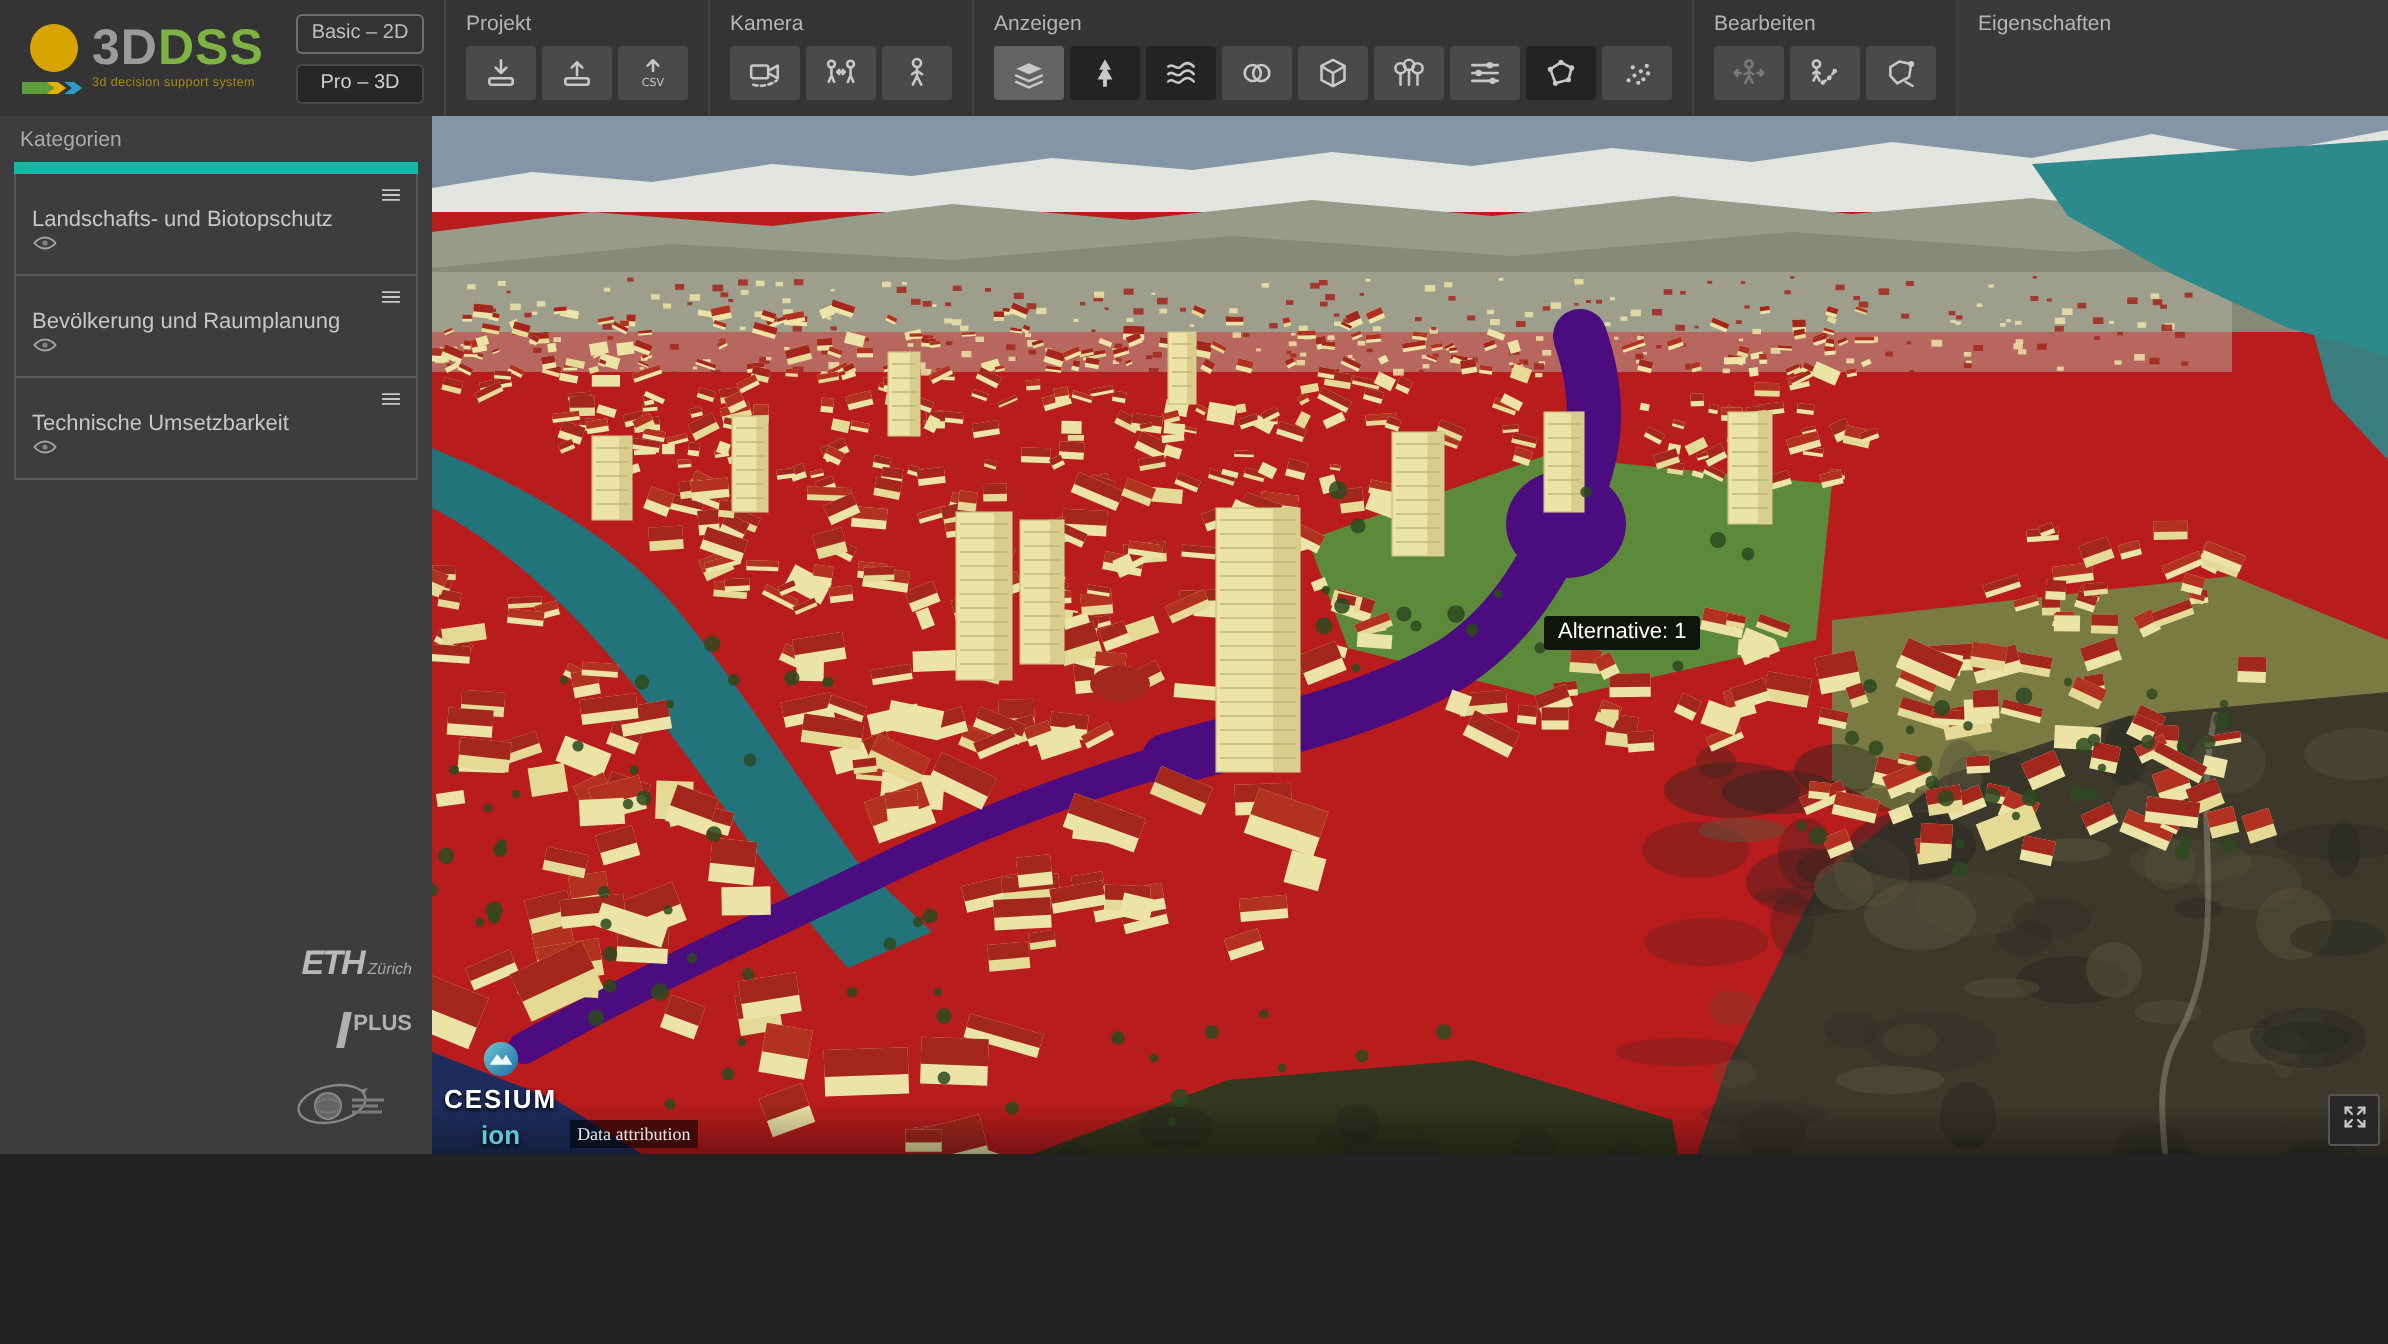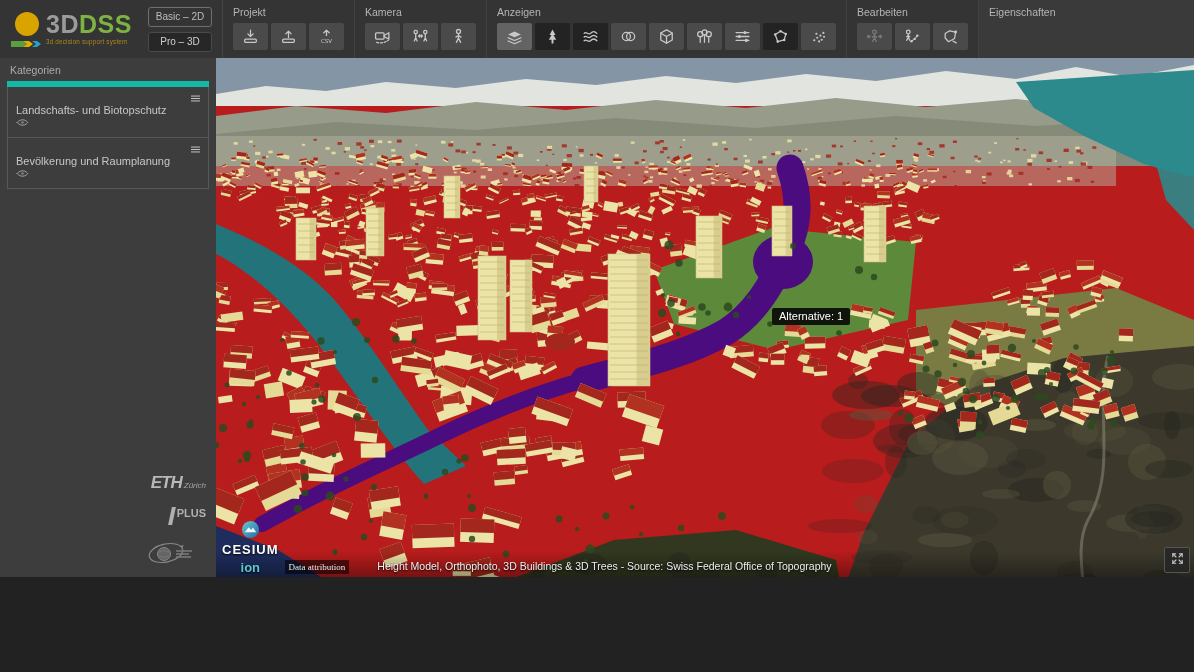--- a/index.html
+++ b/index.html
@@ -307,20 +307,30 @@
           <span class="cat-eye"><svg viewBox="0 0 16 16" width="13" height="13" fill="none" stroke="#c8c8c8" stroke-width="1.2" stroke-linecap="round" stroke-linejoin="round">
               <path d="M1.5 8s2.6-3.4 6.5-3.4S14.5 8 14.5 8 11.9 11.4 8 11.4 1.5 8 1.5 8z"></path>
               <circle cx="8" cy="8" r="1.6" fill="#9a9a9a" stroke="none"></circle>
             </svg></span>
         </div>
         <div class="cat">
           <span class="cat-menu"><svg viewBox="0 0 16 16" width="13" height="13" fill="none" stroke="#c8c8c8" stroke-width="1.2" stroke-linecap="round" stroke-linejoin="round">
               <path d="M3 5h10M3 8h10M3 11h10"></path>
             </svg></span>
           <div class="cat-label">Bevölkerung und Raumplanung</div>
+          <span class="cat-eye"><svg viewBox="0 0 16 16" width="13" height="13" fill="none" stroke="#c8c8c8" stroke-width="1.2" stroke-linecap="round" stroke-linejoin="round">
+              <path d="M1.5 8s2.6-3.4 6.5-3.4S14.5 8 14.5 8 11.9 11.4 8 11.4 1.5 8 1.5 8z"></path>
+              <circle cx="8" cy="8" r="1.6" fill="#9a9a9a" stroke="none"></circle>
+            </svg></span>
+        </div>
+        <div class="cat">
+          <span class="cat-menu"><svg viewBox="0 0 16 16" width="13" height="13" fill="none" stroke="#c8c8c8" stroke-width="1.2" stroke-linecap="round" stroke-linejoin="round">
+              <path d="M3 5h10M3 8h10M3 11h10"></path>
+            </svg></span>
+          <div class="cat-label">Technische Umsetzbarkeit</div>
           <span class="cat-eye"><svg viewBox="0 0 16 16" width="13" height="13" fill="none" stroke="#c8c8c8" stroke-width="1.2" stroke-linecap="round" stroke-linejoin="round">
               <path d="M1.5 8s2.6-3.4 6.5-3.4S14.5 8 14.5 8 11.9 11.4 8 11.4 1.5 8 1.5 8z"></path>
               <circle cx="8" cy="8" r="1.6" fill="#9a9a9a" stroke="none"></circle>
             </svg></span>
         </div>
       </div>
     <div class="foot">
       <div class="eth"><span>ETH</span><small>Zürich</small></div>
       <div class="plusl">
           <span class="plus-bar"></span>
@@ -3517,21 +3527,20 @@
                 <stop offset="1" stop-color="#1c6ea6"></stop>
               </linearGradient>
             </defs>
           <circle cx="10" cy="10" r="9" fill="url(#cg)"></circle>
           <path d="M4 13 L8 7.5 L10.8 10.6 L12.6 7.8 L16 13 Z" fill="#fff" opacity=".92"></path>
         </svg>
         <span class="ces">CESIUM</span>
           <span class="ion">ion</span>
       </a>
       <button class="attr-link">Data attribution</button>
-      <div class="attr-text">Height Model, Orthophoto, 3D Buildings &amp; 3D Trees - Source: Swiss Federal Office of Topography</div>
     </div>
     <button class="fs">
         <span><svg viewBox="0 0 16 16" width="15" height="15" fill="none" stroke="#c8c8c8" stroke-width="1.2" stroke-linecap="round" stroke-linejoin="round">
             <path d="M3 6V3h3M13 6V3h-3M3 10v3h3M13 10v3h-3"></path>
             <path d="M3 3l3.4 3.4M13 3l-3.4 3.4M3 13l3.4-3.4M13 13l-3.4-3.4"></path>
           </svg></span>
       </button>
   </main>
 
 </div>

